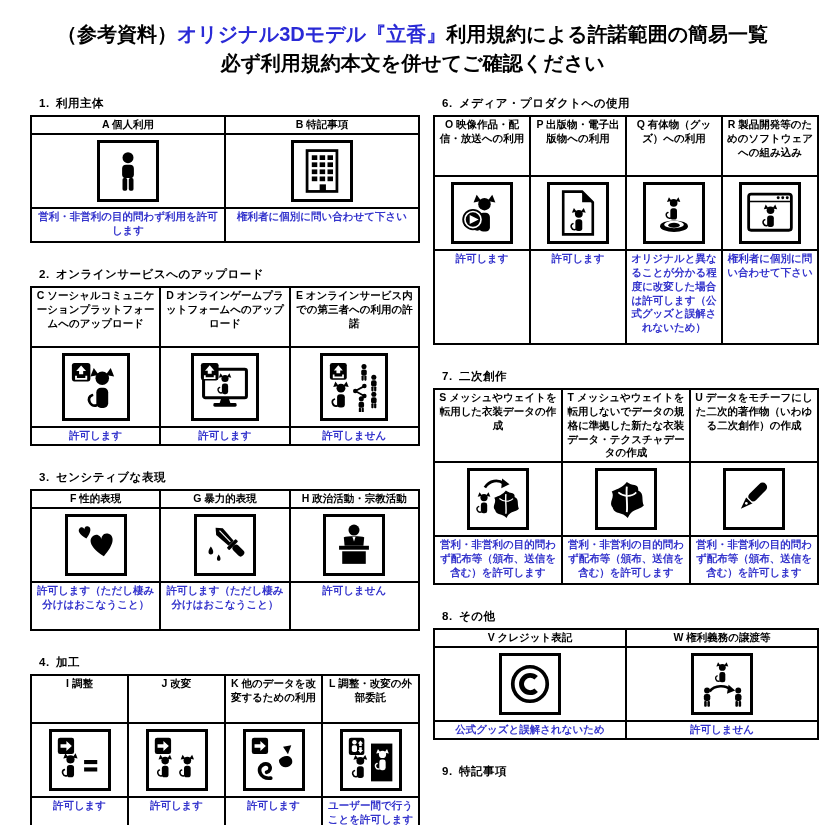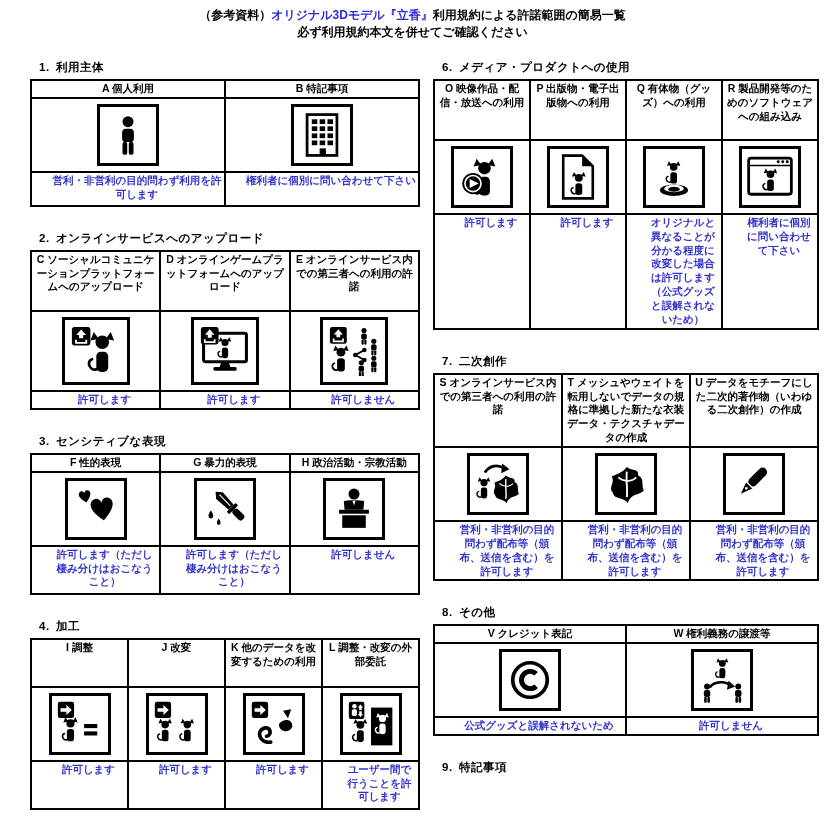--- a/index.html
+++ b/index.html
@@ -1,35 +1,35 @@
 <!DOCTYPE html>
 <html><head>
 <meta charset="utf-8">
 <style>
   html,body{margin:0;padding:0;background:#fff;}
   body{
     width:825px;height:825px;overflow:hidden;
     font-family:"Liberation Sans","DejaVu Sans",sans-serif;
     font-weight:bold;color:#000;
   }
-  .title-block{text-align:center;padding-top:7px;font-size:12px;line-height:1.45;}
+  .title-block{text-align:center;padding-top:20px;font-size:20px;line-height:1.45;}
   .accent{color:#2a2ad6;}
   .columns{display:flex;align-items:flex-start;padding:8px 5px 0 30px;gap:13px;}
   .col-left{width:390px;}
   .col-right{width:386px;}
   .sec{margin-bottom:24px;}
   .sec-heading{font-size:11.5px;margin:10px 0 4px 9px;letter-spacing:0.5px;}
   .sec-heading .num{display:inline-block;min-width:17px;}
   table.grid{border-collapse:collapse;width:100%;table-layout:fixed;}
   .grid td{
     border:2px solid #000;text-align:center;vertical-align:top;
     font-size:10.5px;line-height:1.32;padding:1px 2px;
   }
   .r-icon td{vertical-align:middle;}
-  .r-status td{color:#3333cc;padding-left:20px;}
+  .r-status td{color:#3333cc;}
   .iconbox{
     width:56px;height:56px;border:3px solid #000;background:#fff;
     margin:4px auto;display:flex;align-items:center;justify-content:center;
   }
   .iconbox.lg{width:62px;height:62px;}
   .icon-svg{display:block;}
   
   .s1 .r-icon td{height:68px}  .s1 .r-status td{height:30px}
   .s2 .r-head td{height:56px}  .s2 .r-icon td{height:72px}  .s2 .r-status td{height:14px}
   .s3 .r-head td{height:14px}  .s3 .r-icon td{height:64px}  .s3 .r-status td{height:44px}
@@ -420,21 +420,21 @@
         </tr>
       </tbody>
         </table>
     </div>
 
     <div class="sec">
       <div class="sec-heading"><span class="num">7.</span><span>二次創作</span></div>
       <table class="grid s7">
         <tbody>
             <tr class="r-head">
-          <td>S オンラインサービス内での第三者への利用の許諾</td>
+          <td>S メッシュやウェイトを転用した衣装データの作成</td>
           <td>T メッシュやウェイトを転用しないでデータの規格に準拠した新たな衣装データ・テクスチャデータの作成</td>
           <td>U データをモチーフにした二次的著作物（いわゆる二次創作）の作成</td>
         </tr>
         <tr class="r-icon">
           <td>
                 <div class="iconbox">
             <svg class="icon-svg" viewBox="0 0 56 56" width="46" height="46">
               <use href="#d-cat" transform="translate(0,18) scale(0.55)"></use>
               <path d="M12,14 C18,5 28,4 35,9" fill="none" stroke="#000" stroke-width="3.5"></path>
               <polygon points="33,3 42,10 32,15"></polygon>

